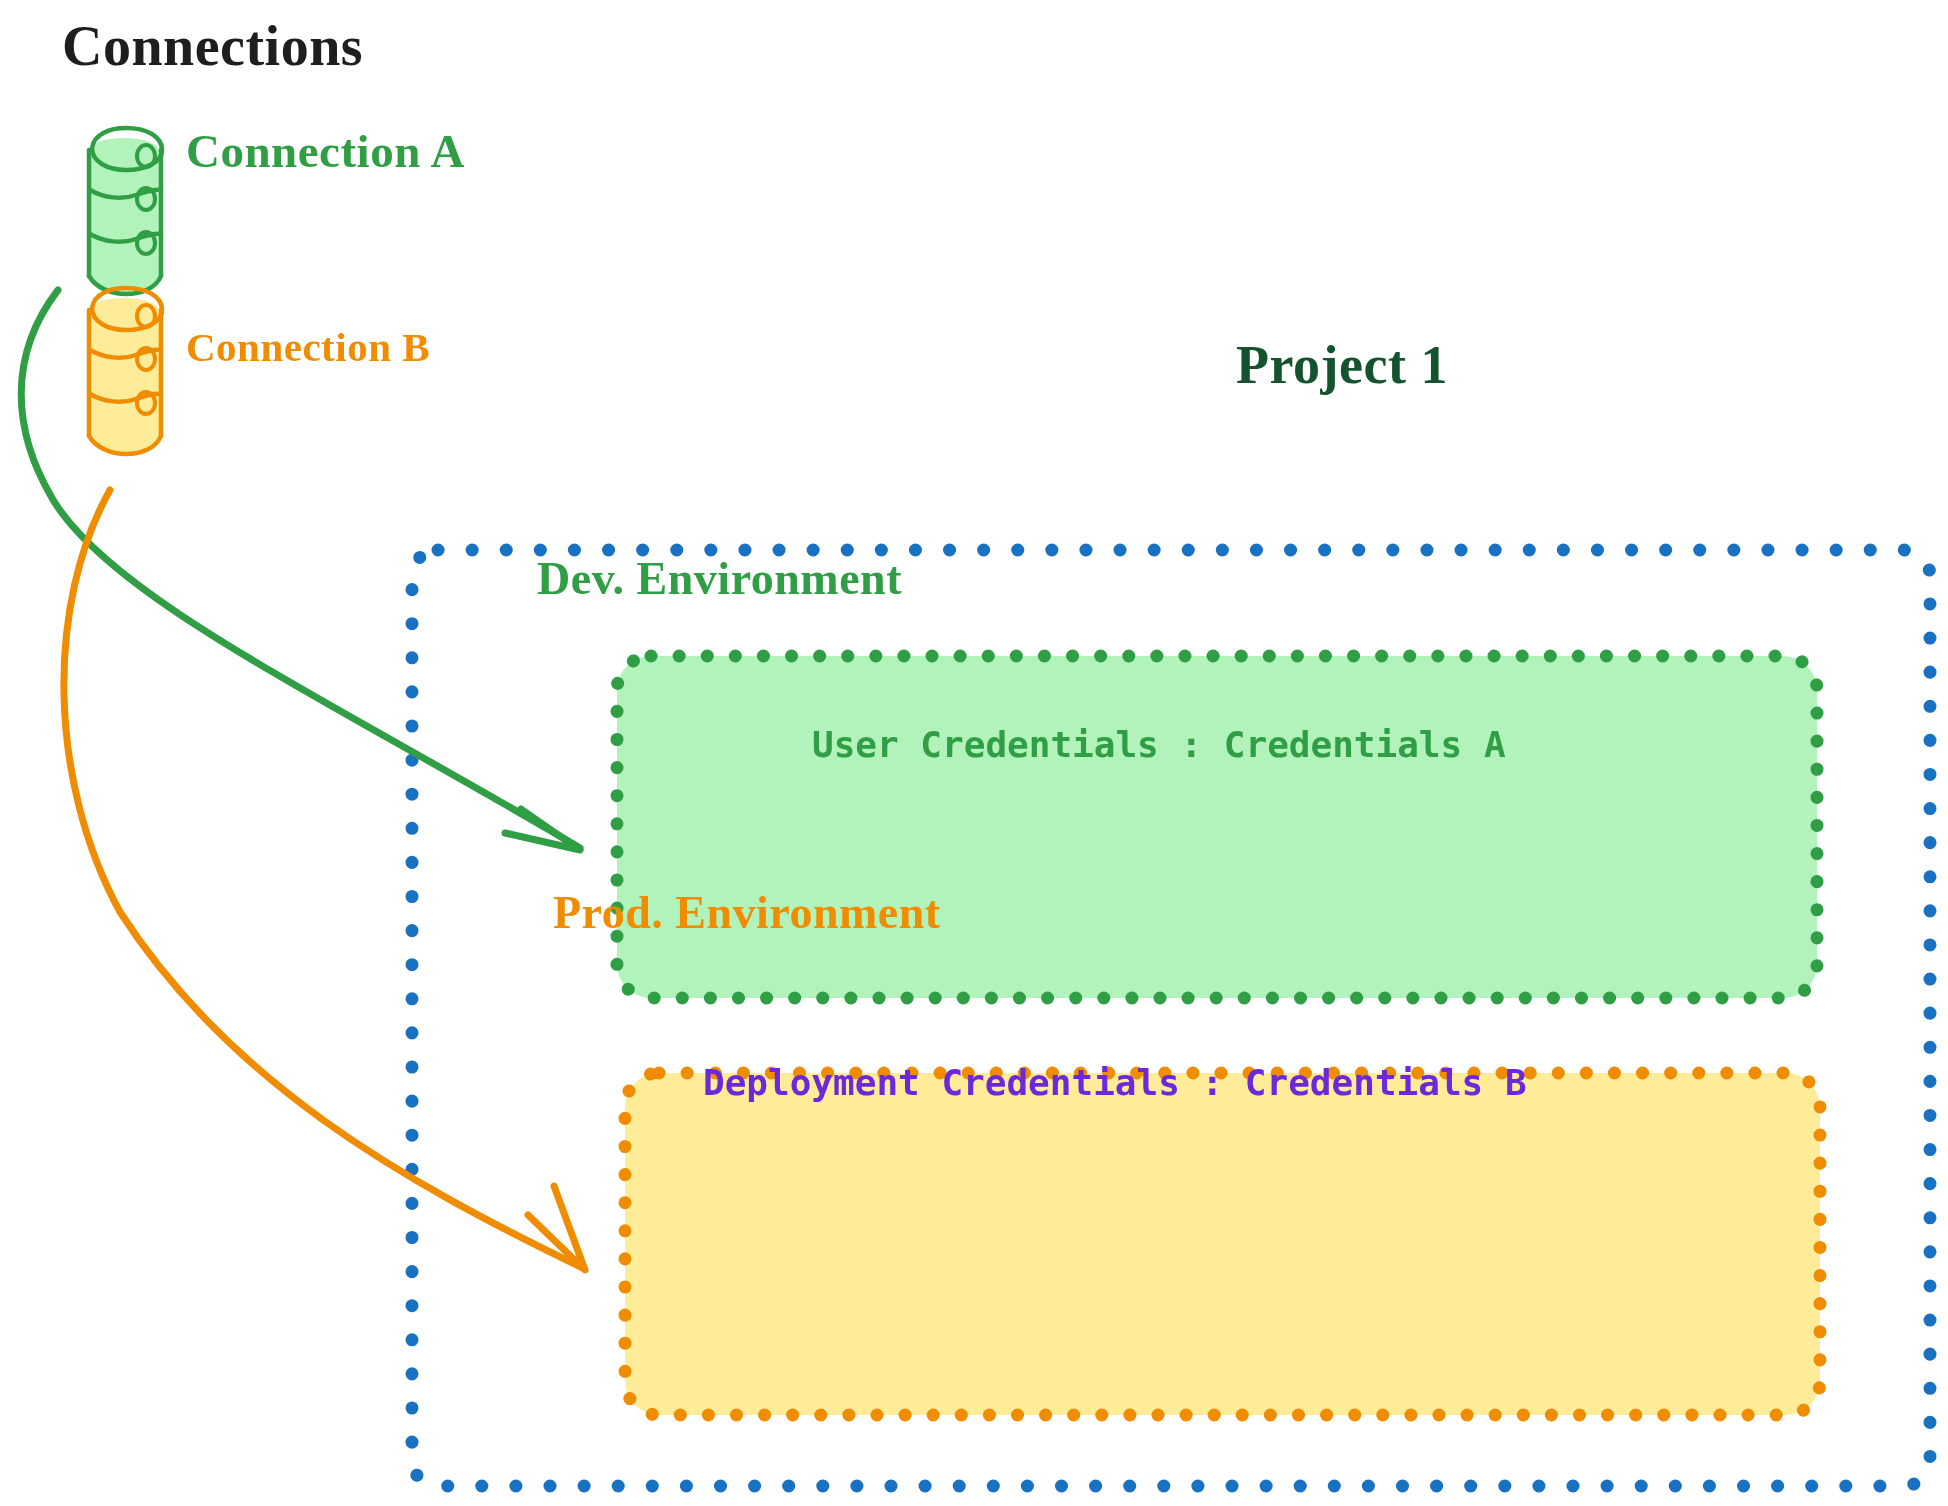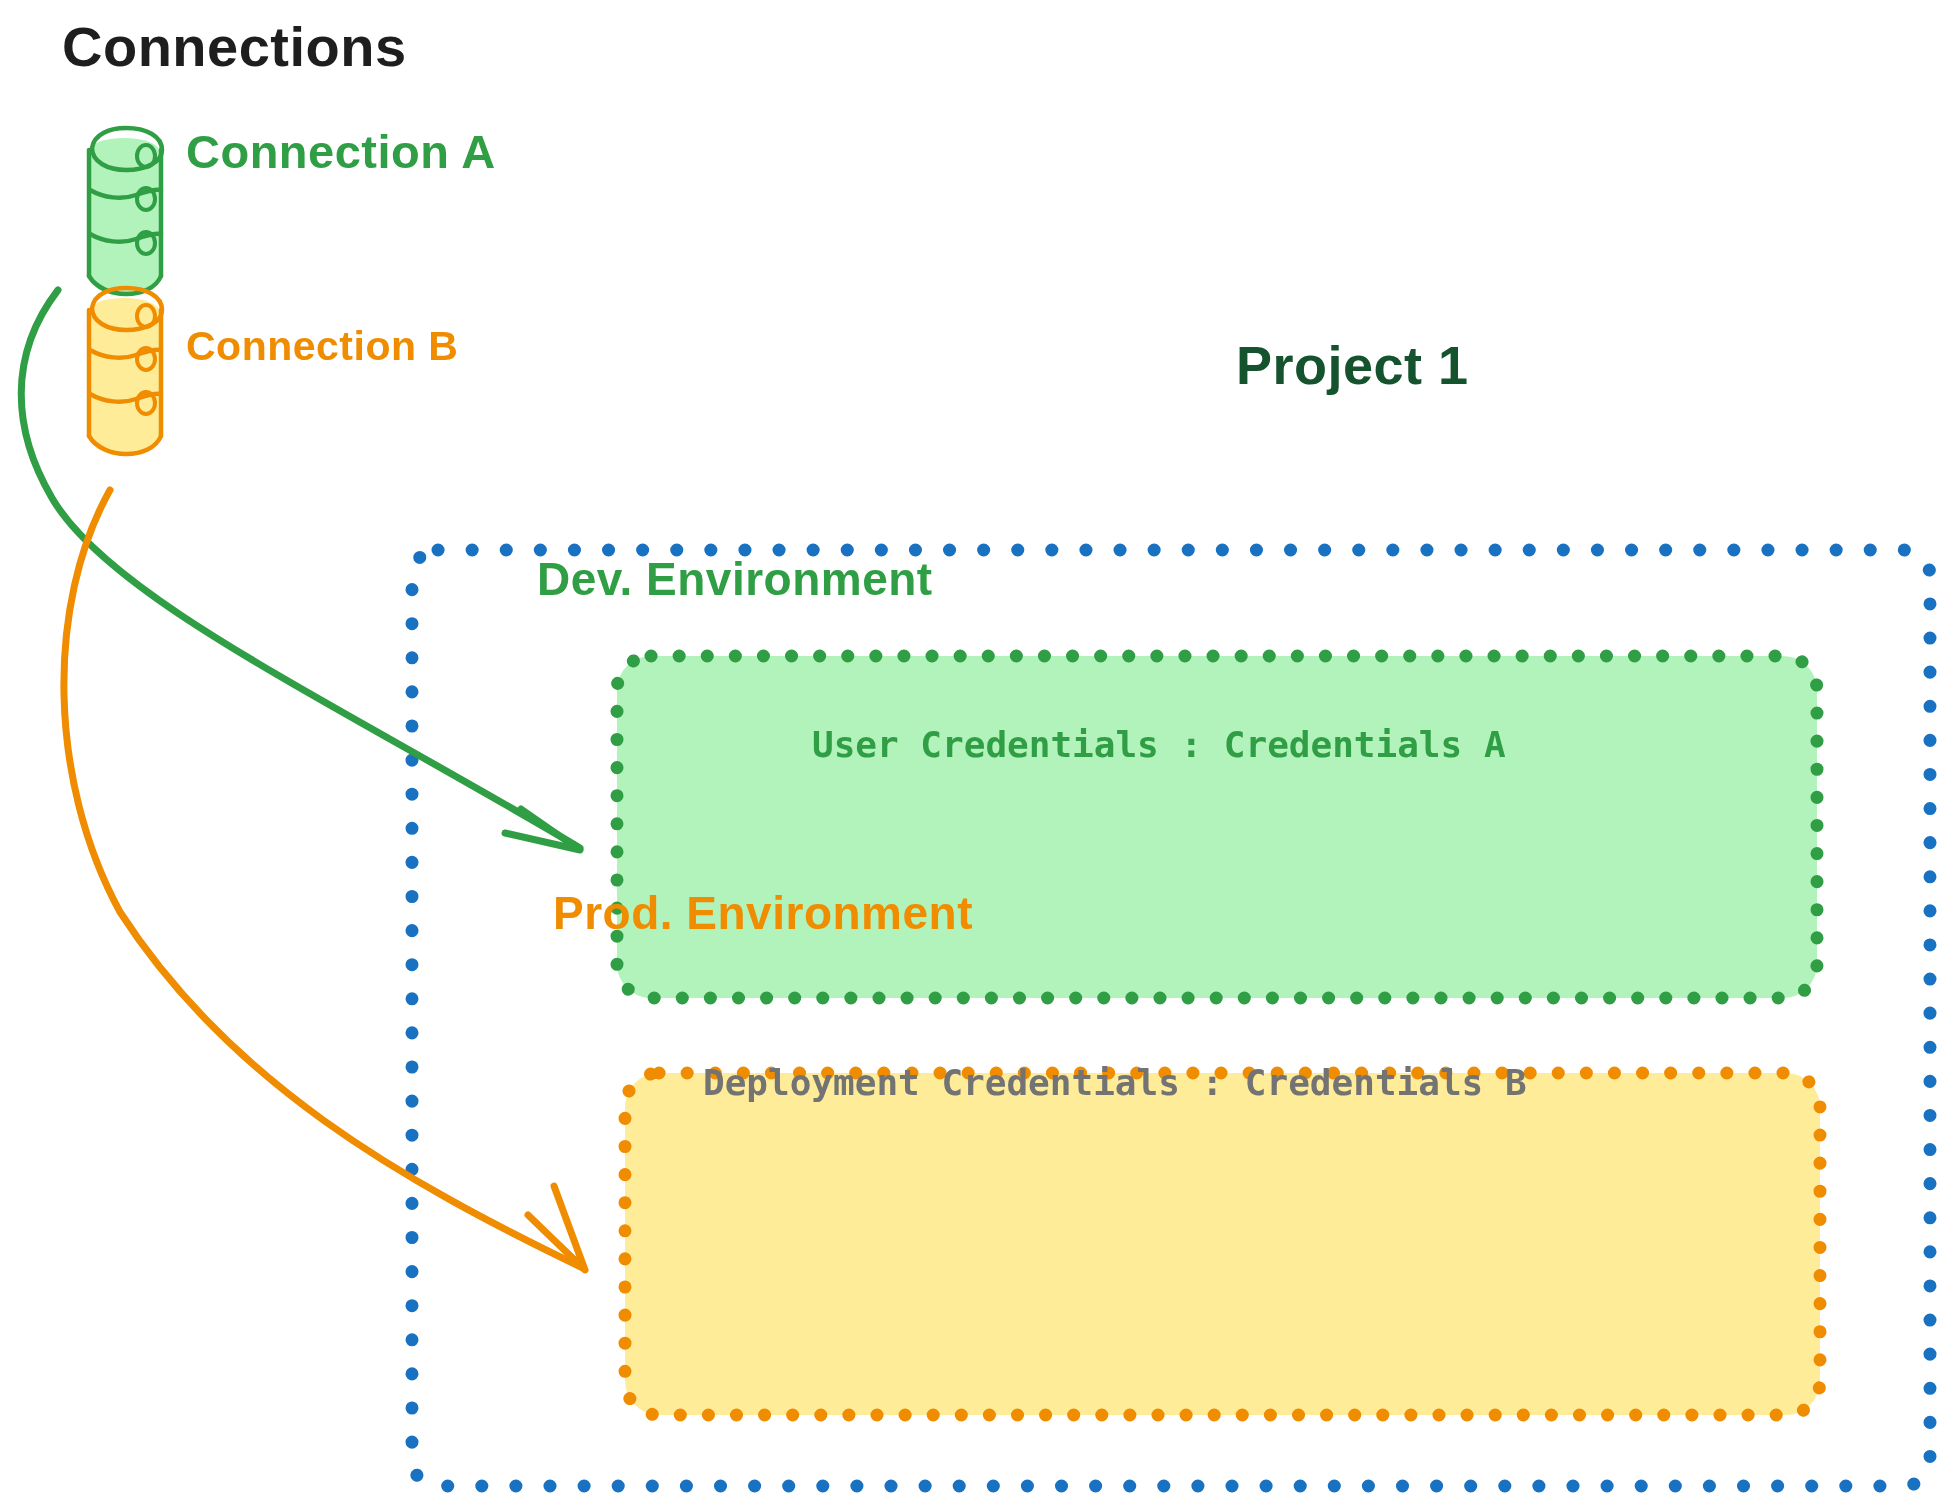--- a/index.html
+++ b/index.html
@@ -16,21 +16,21 @@
   }
   #canvas {
     position: absolute;
     left: 0;
     top: 0;
     width: 1948px;
     height: 1506px;
   }
 
   .hand {
-    font-family: Liberation Sans, sans-serif;
+    font-family: Liberation Serif, serif;
     font-weight: 700;
     letter-spacing: 0.5px;
   }
   .mono {
     font-family: "DejaVu Sans Mono", monospace;
     font-weight: 700;
     letter-spacing: 0px;
   }
 
   
@@ -69,21 +69,21 @@
     margin-left: 8px;
   }
   #dev-creds {
     left: 812px; top: 724px;
     font-size: 36px;
     color: #2f9e44;
   }
   #prod-creds {
     left: 703px; top: 1062px;
     font-size: 36px;
-    color: #737373;
+    color: #6d28d9;
   }
 </style>
 </head>
 <body>
 
 <svg id="canvas" viewBox="0 0 1948 1506" xmlns="http://www.w3.org/2000/svg">
 
   <g>
     <rect x="412" y="550" width="1518" height="936" rx="26" ry="26" fill="none" stroke="#1971c2" stroke-width="13" stroke-linecap="round" stroke-dasharray="0.1 34"></rect>
   </g>

